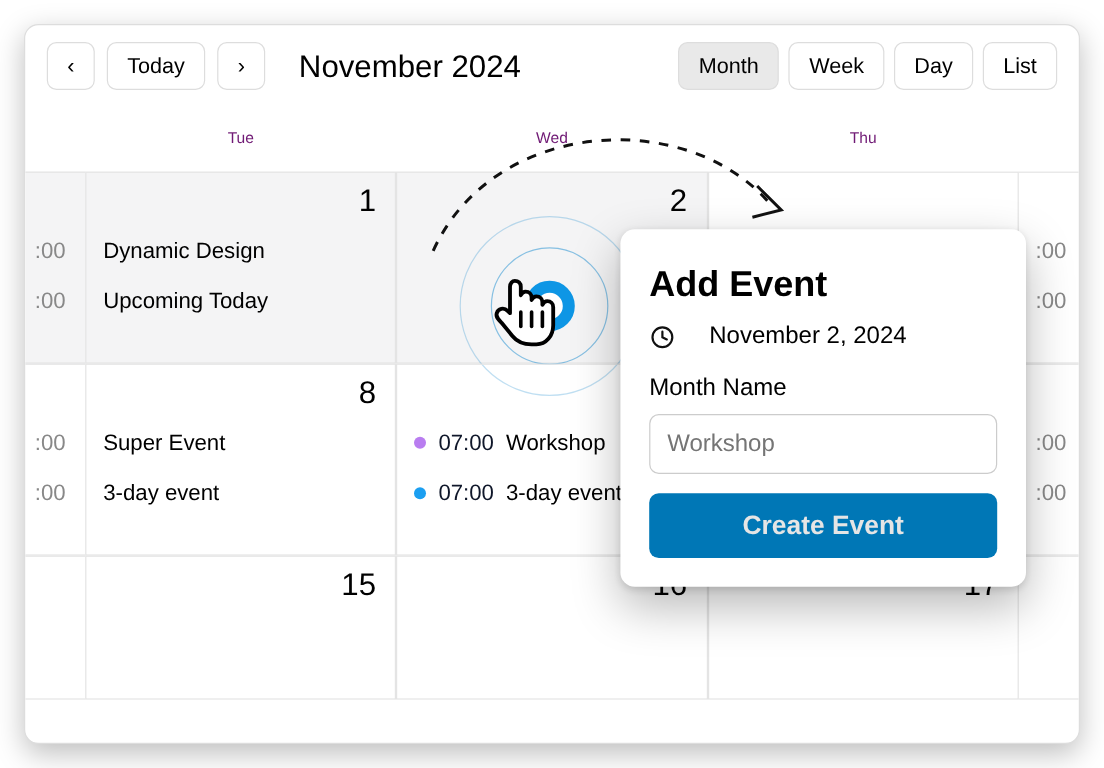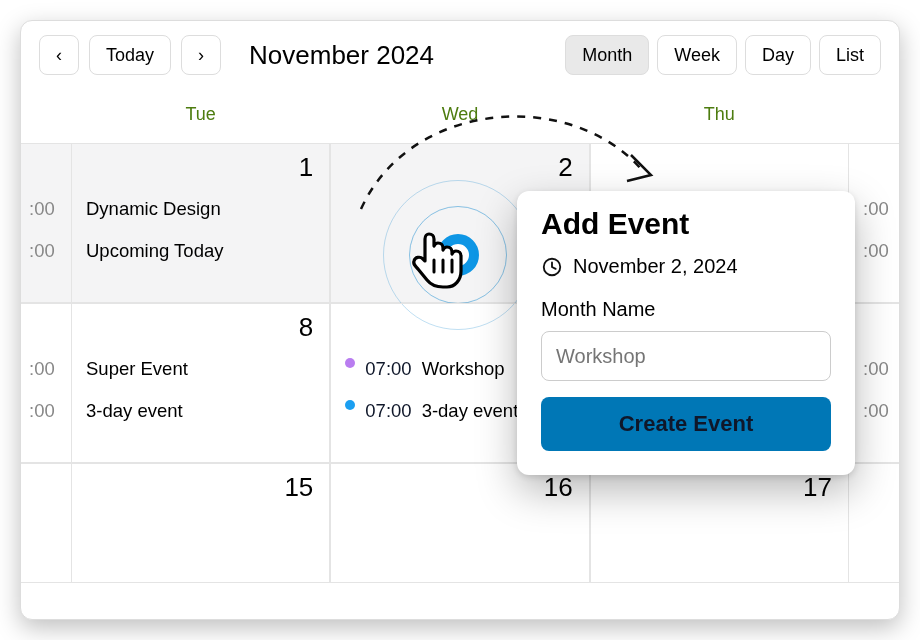--- a/index.html
+++ b/index.html
@@ -10,51 +10,51 @@
   .toolbar { display: flex; align-items: center; justify-content: space-between; padding: 14px 18px 10px 18px; }
   .tb-left { display: flex; align-items: center; gap: 10px; }
   .navbtn { width: 40px; height: 40px; border: 1px solid #ddd; border-radius: 8px; background: #fff; display: flex; align-items: center; justify-content: center; font-size: 18px; cursor: pointer; }
   .todaybtn { height: 40px; padding: 1px 16px; border: 1px solid #ddd; border-radius: 8px; background: #fff; font-size: 18px; cursor: pointer; }
   .title { font-size: 26px; margin-left: 18px; }
   .views { display: flex; gap: 8px; }
   .viewbtn { height: 40px; padding: 0 16px; border: 1px solid #ddd; border-radius: 8px; background: #fff; font-size: 18px; cursor: pointer; }
   .viewbtn.active { background: #e9e9e9; }
 
   .dayheaders { display: grid; grid-template-columns: 50px 1fr 1fr 1fr 50px; height: 58px; }
-  .dh { display: flex; align-items: center; justify-content: center; font-size: 18px; color: #4d7c0f; }
+  .dh { display: flex; align-items: center; justify-content: center; font-size: 13px; color: #701a75; }
 
   .grid { position: relative; }
   .row { display: grid; grid-template-columns: 50px 1fr 1fr 1fr 50px; height: 160px; }
   .cell { border: 0.5px solid #e4e4e4; padding: 10px 14px; position: relative; }
   .cell.edge { border-left: none; border-right: none; }
   .cell.hl { background: #f4f4f5; }
   .datenum { position: absolute; top: 8px; right: 16px; font-size: 26px; }
   .events { margin-top: 44px; display: flex; flex-direction: column; gap: 20px; }
-  .ev { display: flex; gap: 10px; font-size: 18.5px; white-space: nowrap; }
+  .ev { display: flex; align-items: center; gap: 10px; font-size: 18.5px; white-space: nowrap; }
   .dot { width: 10px; height: 10px; border-radius: 50%; flex: 0 0 auto; }
   .time { color: #0f172a; }
   .edgeev { display:flex; align-items:center; gap:6px; font-size:18.5px; color:#888; white-space:nowrap; margin-left:-6px;}
   .edgeev-right { display:flex; align-items:center; gap:6px; font-size:18.5px; color:#888; white-space:nowrap; }
 
   
   .ripple { position: absolute; left: 52px; top: 36px; width: 150px; height: 150px; }
   .ring { position: absolute; border-radius: 50%; border: 1.5px solid rgba(0,128,204,0.25); }
   .ring.r1 { inset: 0; }
   .ring.r2 { inset: 26px; border-color: rgba(0,128,204,0.45); }
   .core { position: absolute; left: 54px; top: 54px; width: 42px; height: 42px; border-radius: 50%; background: #fff; border: 10px solid #0e96e5; }
 
   .cursor { position: absolute; left: 78px; top: 84px; width: 56px; height: 62px; }
 
   
-  .popover { position: absolute; left: 496px; top: 170px; width: 338px; background: #fff; border-radius: 12px; box-shadow: 0 16px 40px rgba(0,0,0,0.28), 0 2px 6px rgba(0,0,0,0.12); padding: 16px 24px 24px; z-index: 20; }
+  .popover { position: absolute; left: 496px; top: 170px; width: 338px; background: #fff; border-radius: 12px; box-shadow: 0 16px 40px rgba(0,0,0,0.28), 0 2px 6px rgba(0,0,0,0.12); padding: 30px 24px 24px; z-index: 20; }
   .ptitle { font-size: 30px; font-weight: 700; margin-bottom: 14px; }
-  .pdate { display: flex; align-items: center; gap: 10px; font-size: 20px; margin-bottom: 20px; }
+  .pdate { display: flex; align-items: center; gap: 28px; font-size: 20px; margin-bottom: 20px; }
   .plabel { font-size: 20px; margin-bottom: 10px; }
   .pinput { width: 100%; height: 50px; border: 1px solid #ccc; border-radius: 8px; padding: 0 14px; font-size: 20px; color: #888; background:#fff; }
-  .pbtn { width: 100%; height: 54px; margin-top: 16px; border: none; border-radius: 8px; background: #0077b6; color: #0f172a; font-size: 22px; font-weight: 700; cursor: pointer; }
+  .pbtn { width: 100%; height: 54px; margin-top: 16px; border: none; border-radius: 8px; background: #0077b6; color: #e5e5e5; font-size: 22px; font-weight: 700; cursor: pointer; }
 
   
   .arrow { position: absolute; left: 330px; top: 78px; width: 310px; height: 120px; z-index: 30; pointer-events: none; }
 
   .dot-purple { background: #b97df0; }
   .dot-blue { background: #1b9ff1; }
 </style>
 </head>
 <body>
 

